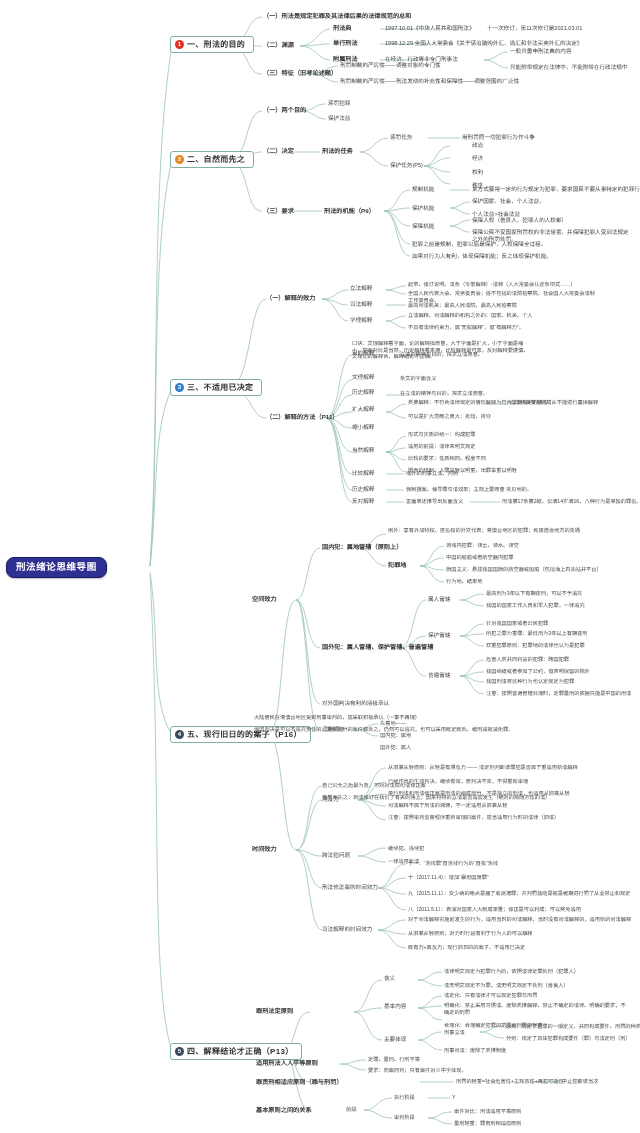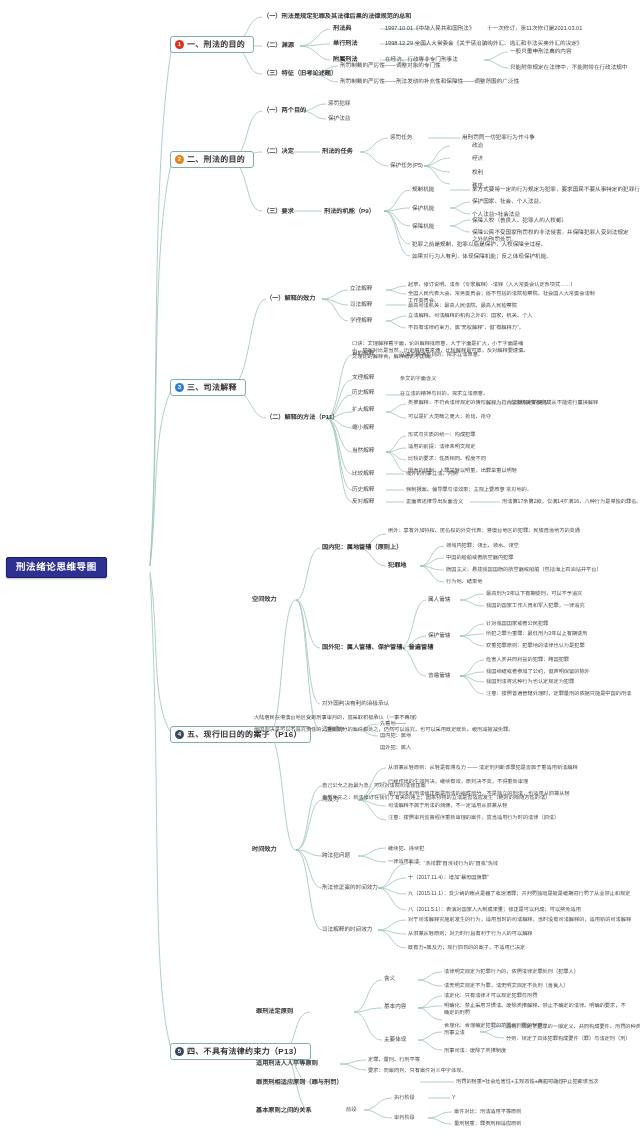--- a/index.html
+++ b/index.html
@@ -22,21 +22,21 @@
     width:640px; height:1133px;
     pointer-events:none;
   }
   
   .root-node{
     position:absolute;
     left:6px; top:557px;
     padding:4px 9px 5px 9px;
     background:#2e3192;
     border:1px solid #1b1d66;
-    border-radius:2px;
+    border-radius:8px;
     color:#ffffff;
     font-size:9.5px;
     font-weight:bold;
     letter-spacing:.6px;
     white-space:nowrap;
     line-height:1.1;
     box-shadow:0 1px 2px rgba(0,0,0,.25);
   }
   
   .branch{
@@ -240,33 +240,33 @@
   </svg>
 
   <div class="root-node">刑法绪论思维导图</div>
 
   <div class="branch" style="left:170px; top:36px;">
     <span class="badge" style="background:#e03020;">1</span>
     <span class="btext">一、刑法的目的</span>
   </div>
   <div class="branch" style="left:170px; top:151px;">
     <span class="badge" style="background:#e8821e;">2</span>
-    <span class="btext">二、刑法的目的</span>
+    <span class="btext">二、自然而先之</span>
   </div>
   <div class="branch" style="left:170px; top:379px;">
     <span class="badge" style="background:#2f7fd0;">3</span>
-    <span class="btext">三、司法解释</span>
+    <span class="btext">三、不适用已决定</span>
   </div>
   <div class="branch" style="left:170px; top:726px;">
     <span class="badge" style="background:#3a4a5a;">4</span>
     <span class="btext">五、现行旧日的的案子（P16）</span>
   </div>
   <div class="branch" style="left:170px; top:1043px;">
     <span class="badge" style="background:#3a4a5a;">5</span>
-    <span class="btext">四、不具有法律约束力（P13）</span>
+    <span class="btext">四、解释结论才正确（P13）</span>
   </div>
 
   <div class="n l3" style="left:263px; top:12px;">（一）刑法是规定犯罪及其法律后果的法律规范的总和</div>
   <div class="n l3" style="left:263px; top:41px;">（二）渊源</div>
   <div class="n l3" style="left:333px; top:24px;">刑法典</div>
   <div class="n l4" style="left:385px; top:25px;">1997.10.01《中华人民共和国刑法》</div>
   <div class="n l4" style="left:487px; top:25px;">十一次修订，第11次修订是2021.03.01</div>
   <div class="n l3" style="left:333px; top:39px;">单行刑法</div>
   <div class="n l4" style="left:385px; top:40px;">1998.12.29 全国人大常委会《关于惩治骗购外汇、逃汇和非法买卖外汇的决定》</div>
   <div class="n l3" style="left:333px; top:55px;">附属刑法</div>

